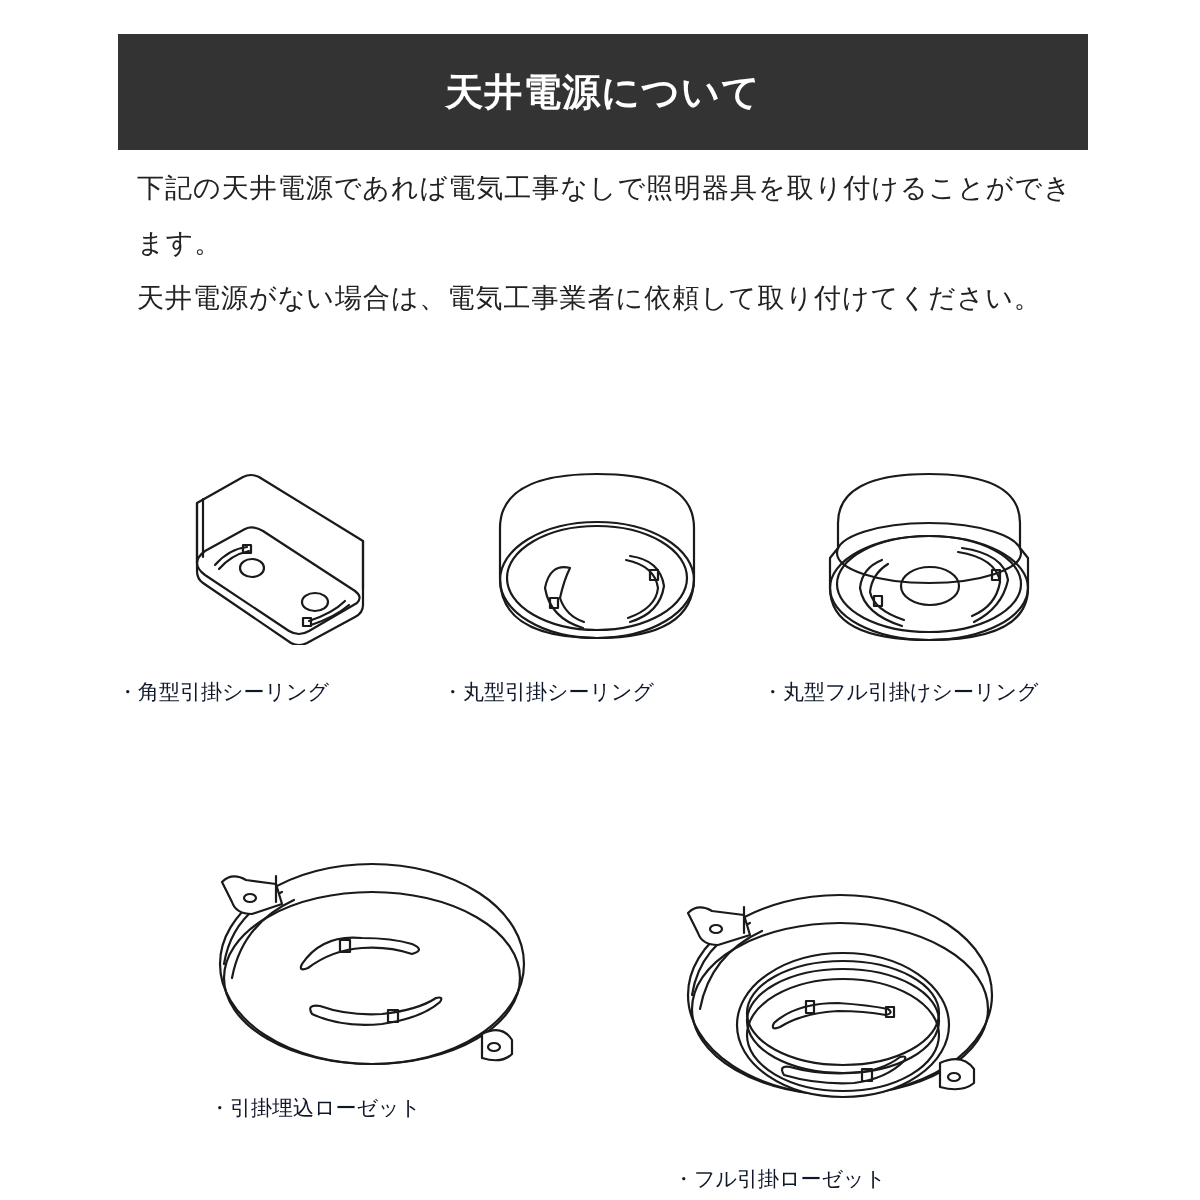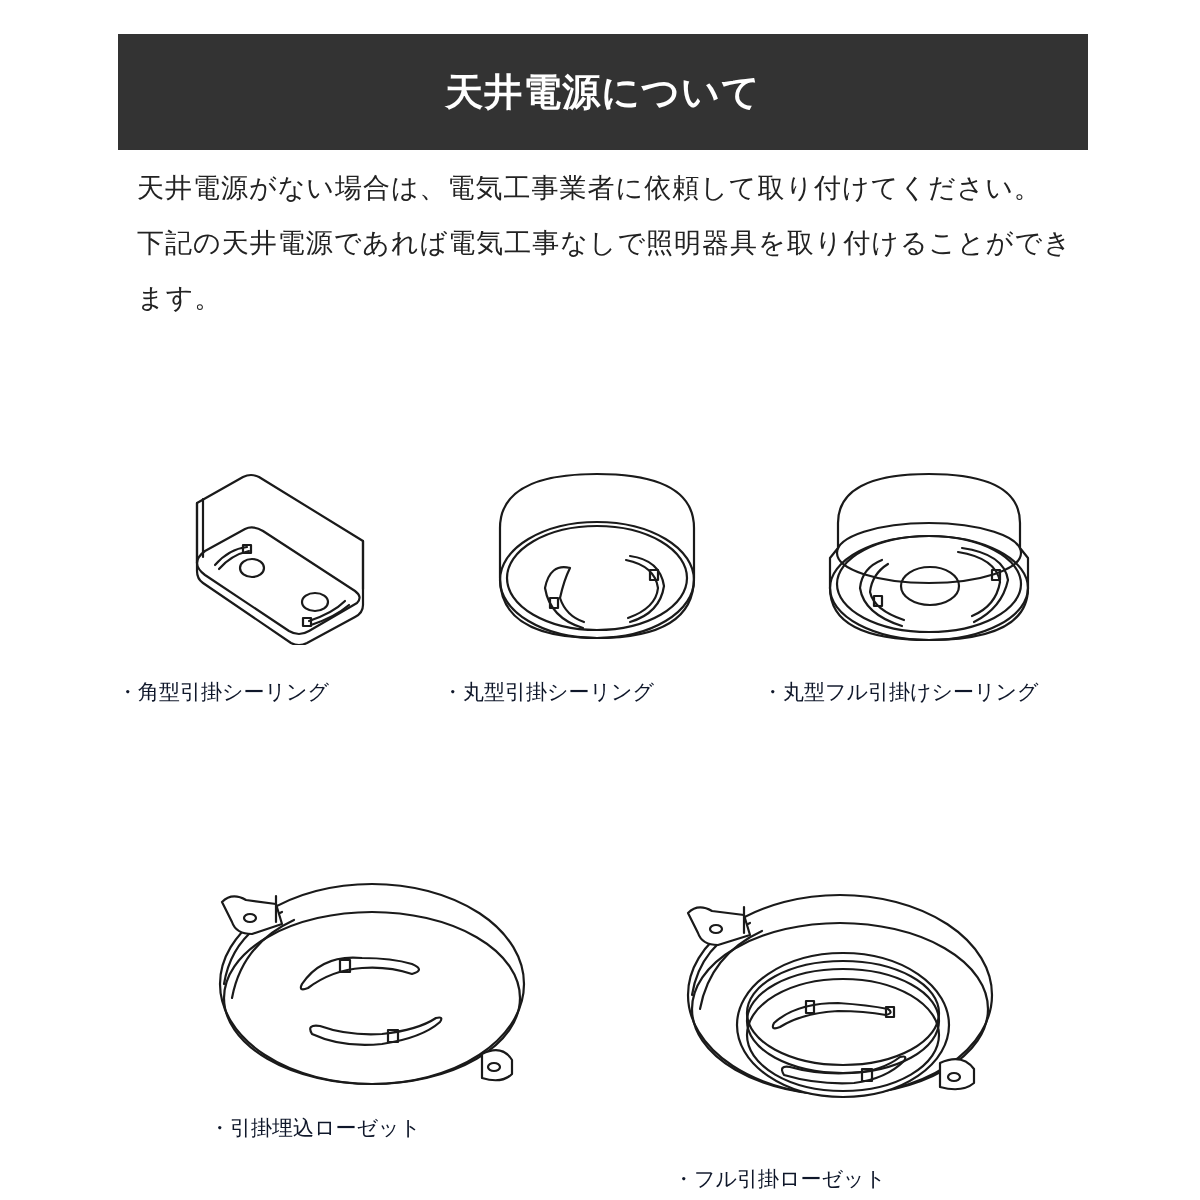--- a/index.html
+++ b/index.html
@@ -17,22 +17,22 @@
   .fillw { fill:#ffffff; stroke:#1a1a1a; stroke-width:2.2; stroke-linejoin:round; }
 </style>
 </head>
 <body>
 
 <div class="header">
   <h1>天井電源について</h1>
 </div>
 
 <div class="intro">
+  <p>下記の天井電源であれば電気工事なしで照明器具を取り付けることができます。</p>
   <p>天井電源がない場合は、電気工事業者に依頼して取り付けてください。</p>
-  <p>下記の天井電源であれば電気工事なしで照明器具を取り付けることができます。</p>
 </div>
 
 <div class="item" style="left:185px;top:465px;">
   <svg width="190" height="180" viewBox="0 0 190 180">
     <path class="fillw" d="M12,38 L58,12 Q66,8 74,12 L178,76 L178,140 Q178,148 170,152 L122,178 Q114,182 106,178 L18,118 Q12,114 12,106 Z"></path>
     <path class="stroke" d="M12,38 L12,98"></path>
     <path class="stroke" d="M18,34 L18,92"></path>
     <path class="stroke" d="M178,76 L178,124"></path>
     <path class="stroke" d="M12,98 Q12,92 20,86 L60,64 Q68,60 78,66 L170,126 Q178,132 172,138 L124,166 Q114,172 104,166 L20,110 Q12,104 12,98 Z"></path>
     <ellipse class="stroke" cx="67" cy="103" rx="12" ry="9"></ellipse>
@@ -66,21 +66,21 @@
     <ellipse class="stroke" cx="107" cy="116" rx="92" ry="48"></ellipse>
     <ellipse class="stroke" cx="108" cy="118" rx="29" ry="19"></ellipse>
     <path class="stroke" d="M60,92 Q40,100 38,120 Q42,146 80,158 M66,96 Q50,106 48,124 Q52,142 82,152"></path>
     <path class="stroke" d="M136,84 Q174,90 178,114 Q174,138 150,148 M140,80 Q182,86 186,112 Q180,140 152,154"></path>
     <rect class="stroke" x="52" y="128" width="8" height="10"></rect>
     <rect class="stroke" x="170" y="102" width="8" height="10"></rect>
   </svg>
   <div class="label" style="left:-60px;top:210px;">・丸型フル引掛けシーリング</div>
 </div>
 
-<div class="item" style="left:212px;top:874px;">
+<div class="item" style="left:212px;top:854px;">
   <svg width="320" height="215" viewBox="0 0 320 215">
     <ellipse class="fillw" cx="160" cy="110" rx="152" ry="100"></ellipse>
     <ellipse class="stroke" cx="160" cy="124" rx="148" ry="86"></ellipse>
     <path class="stroke" d="M12,110 Q20,60 70,38 M20,124 Q30,70 82,46"></path>
     <path class="fillw" d="M10,28 Q20,18 34,26 L64,30 L70,50 L40,60 Q24,60 20,48 Z"></path>
     <ellipse class="stroke" cx="38" cy="44" rx="6" ry="4"></ellipse>
     <path class="stroke" d="M64,22 L64,48"></path>
     <path class="fillw" d="M270,180 Q290,170 300,186 L300,200 Q290,210 270,204 Z"></path>
     <ellipse class="stroke" cx="282" cy="193" rx="6" ry="4"></ellipse>
     <path class="stroke" d="M90,110 Q110,80 150,84 Q180,84 200,90 Q214,96 200,100 Q176,92 150,94 Q120,96 96,114 Q86,118 90,110 Z"></path>

